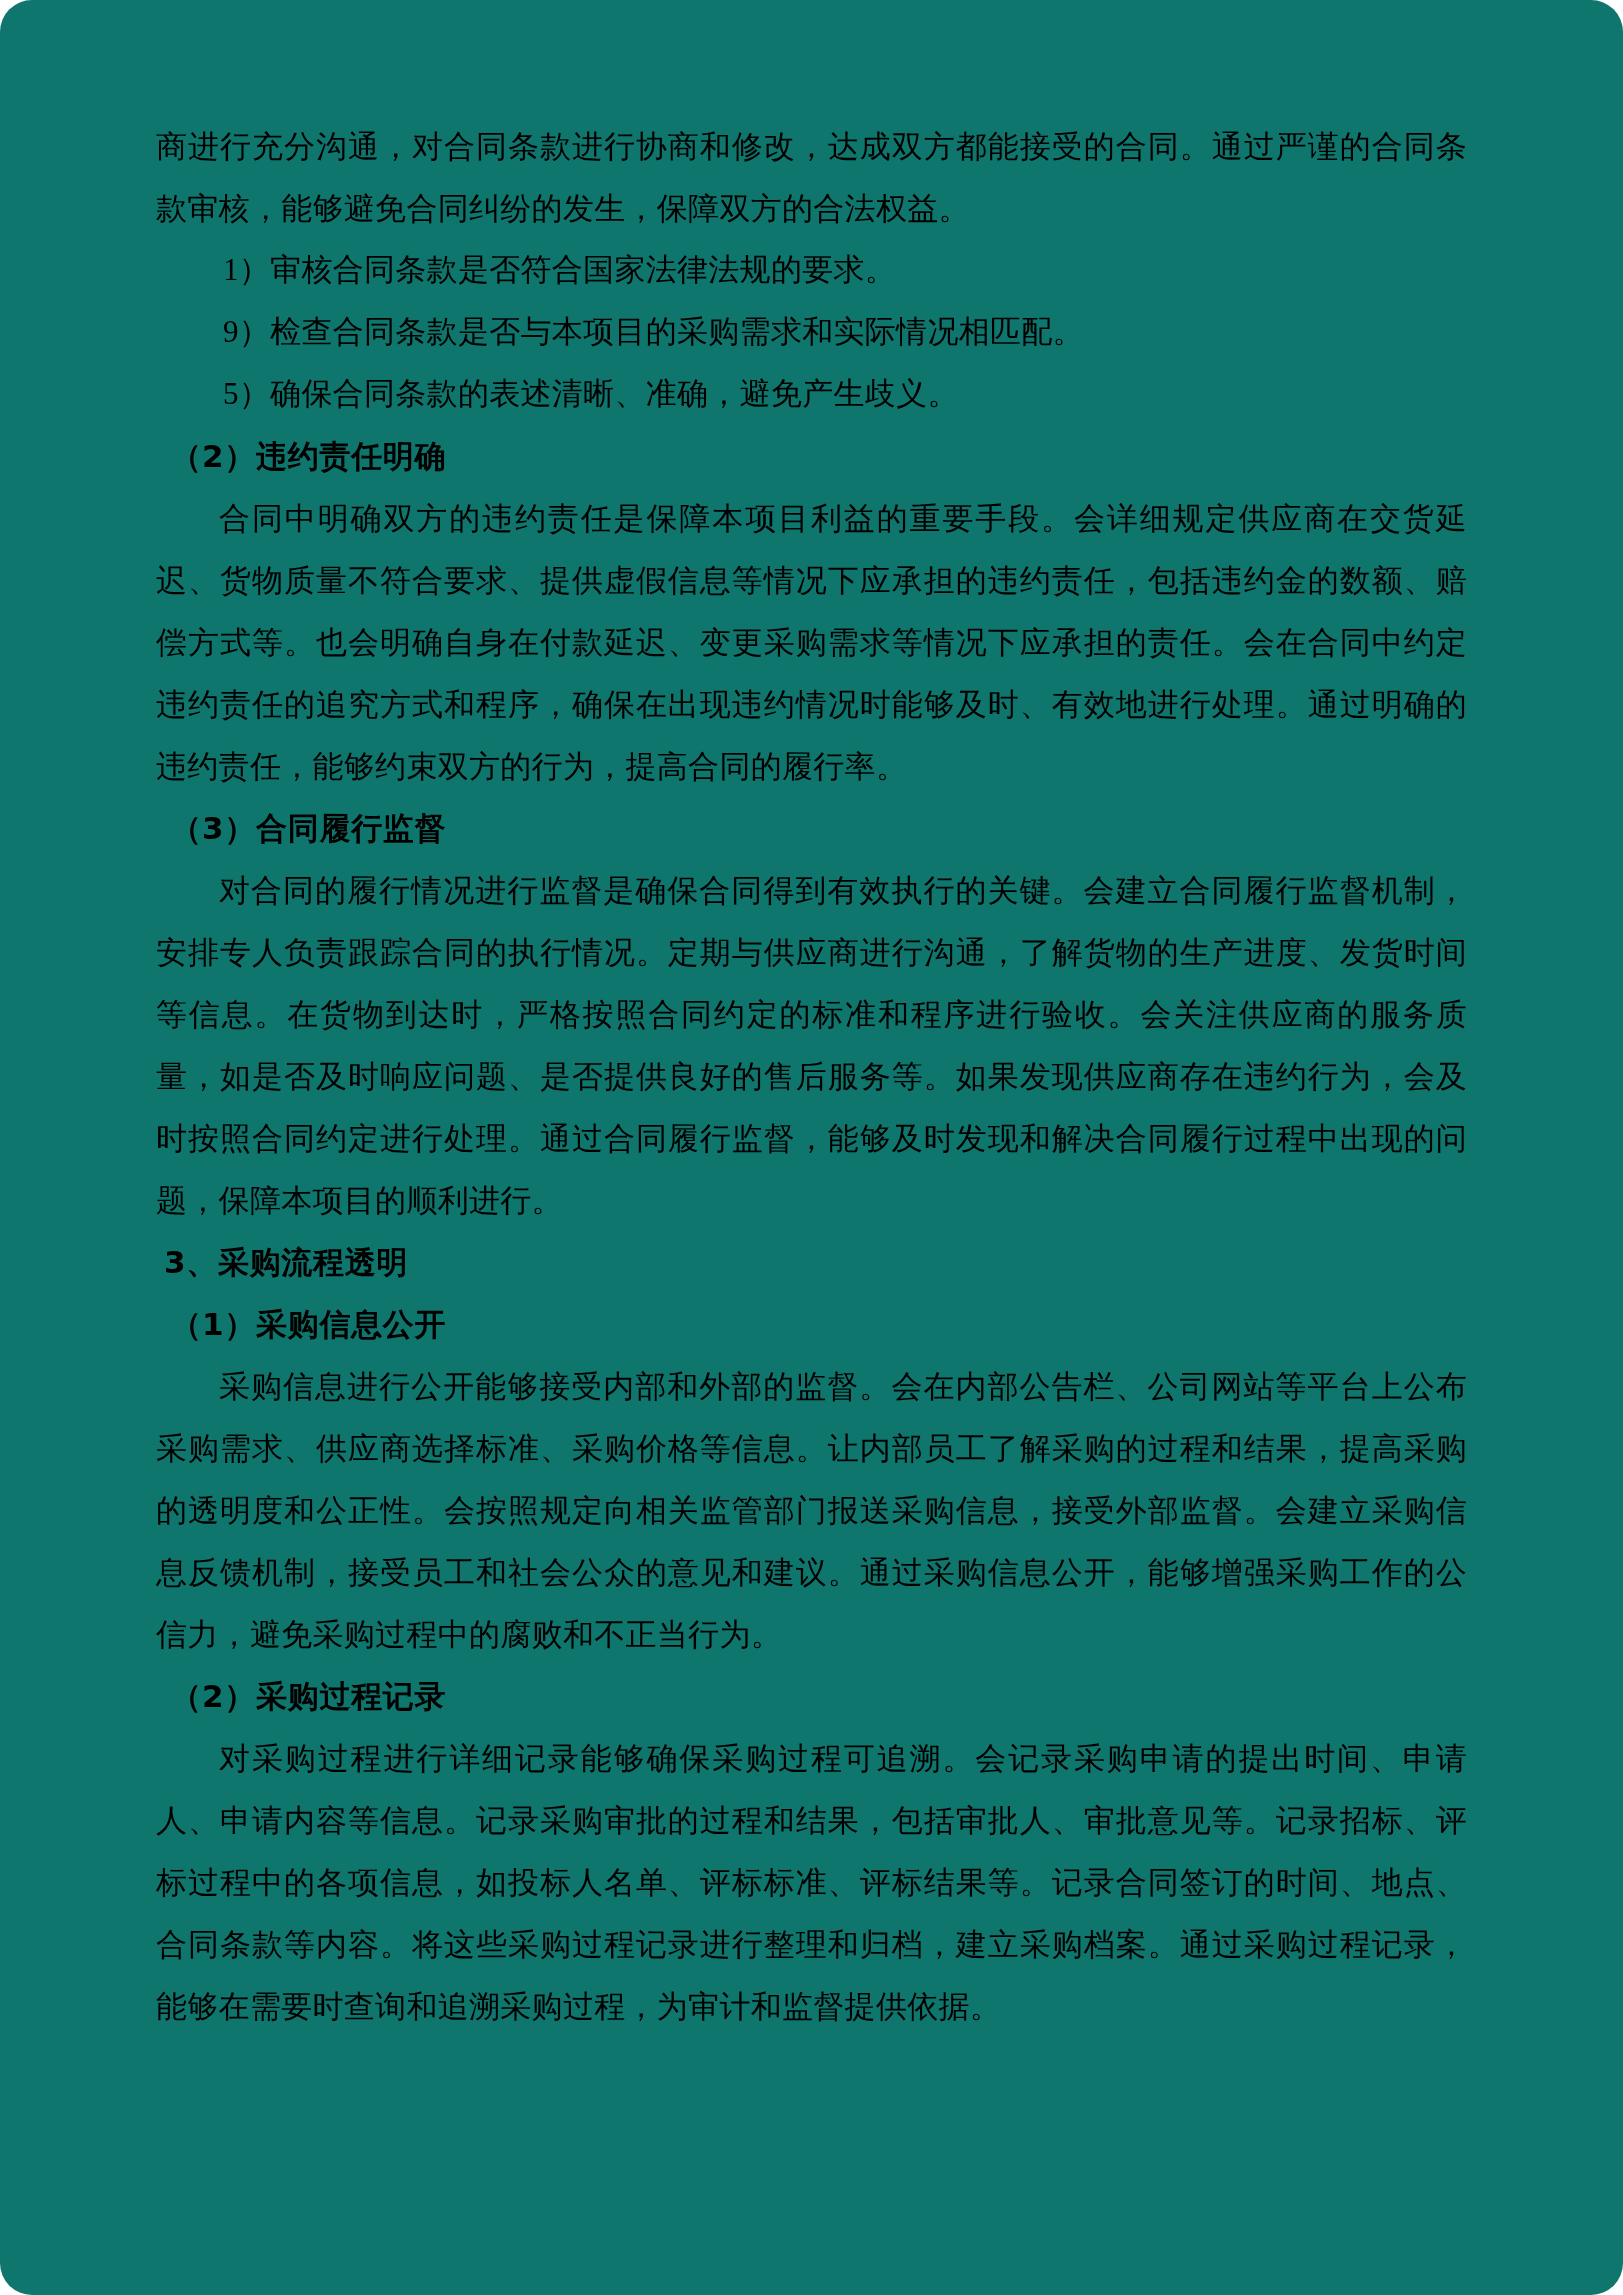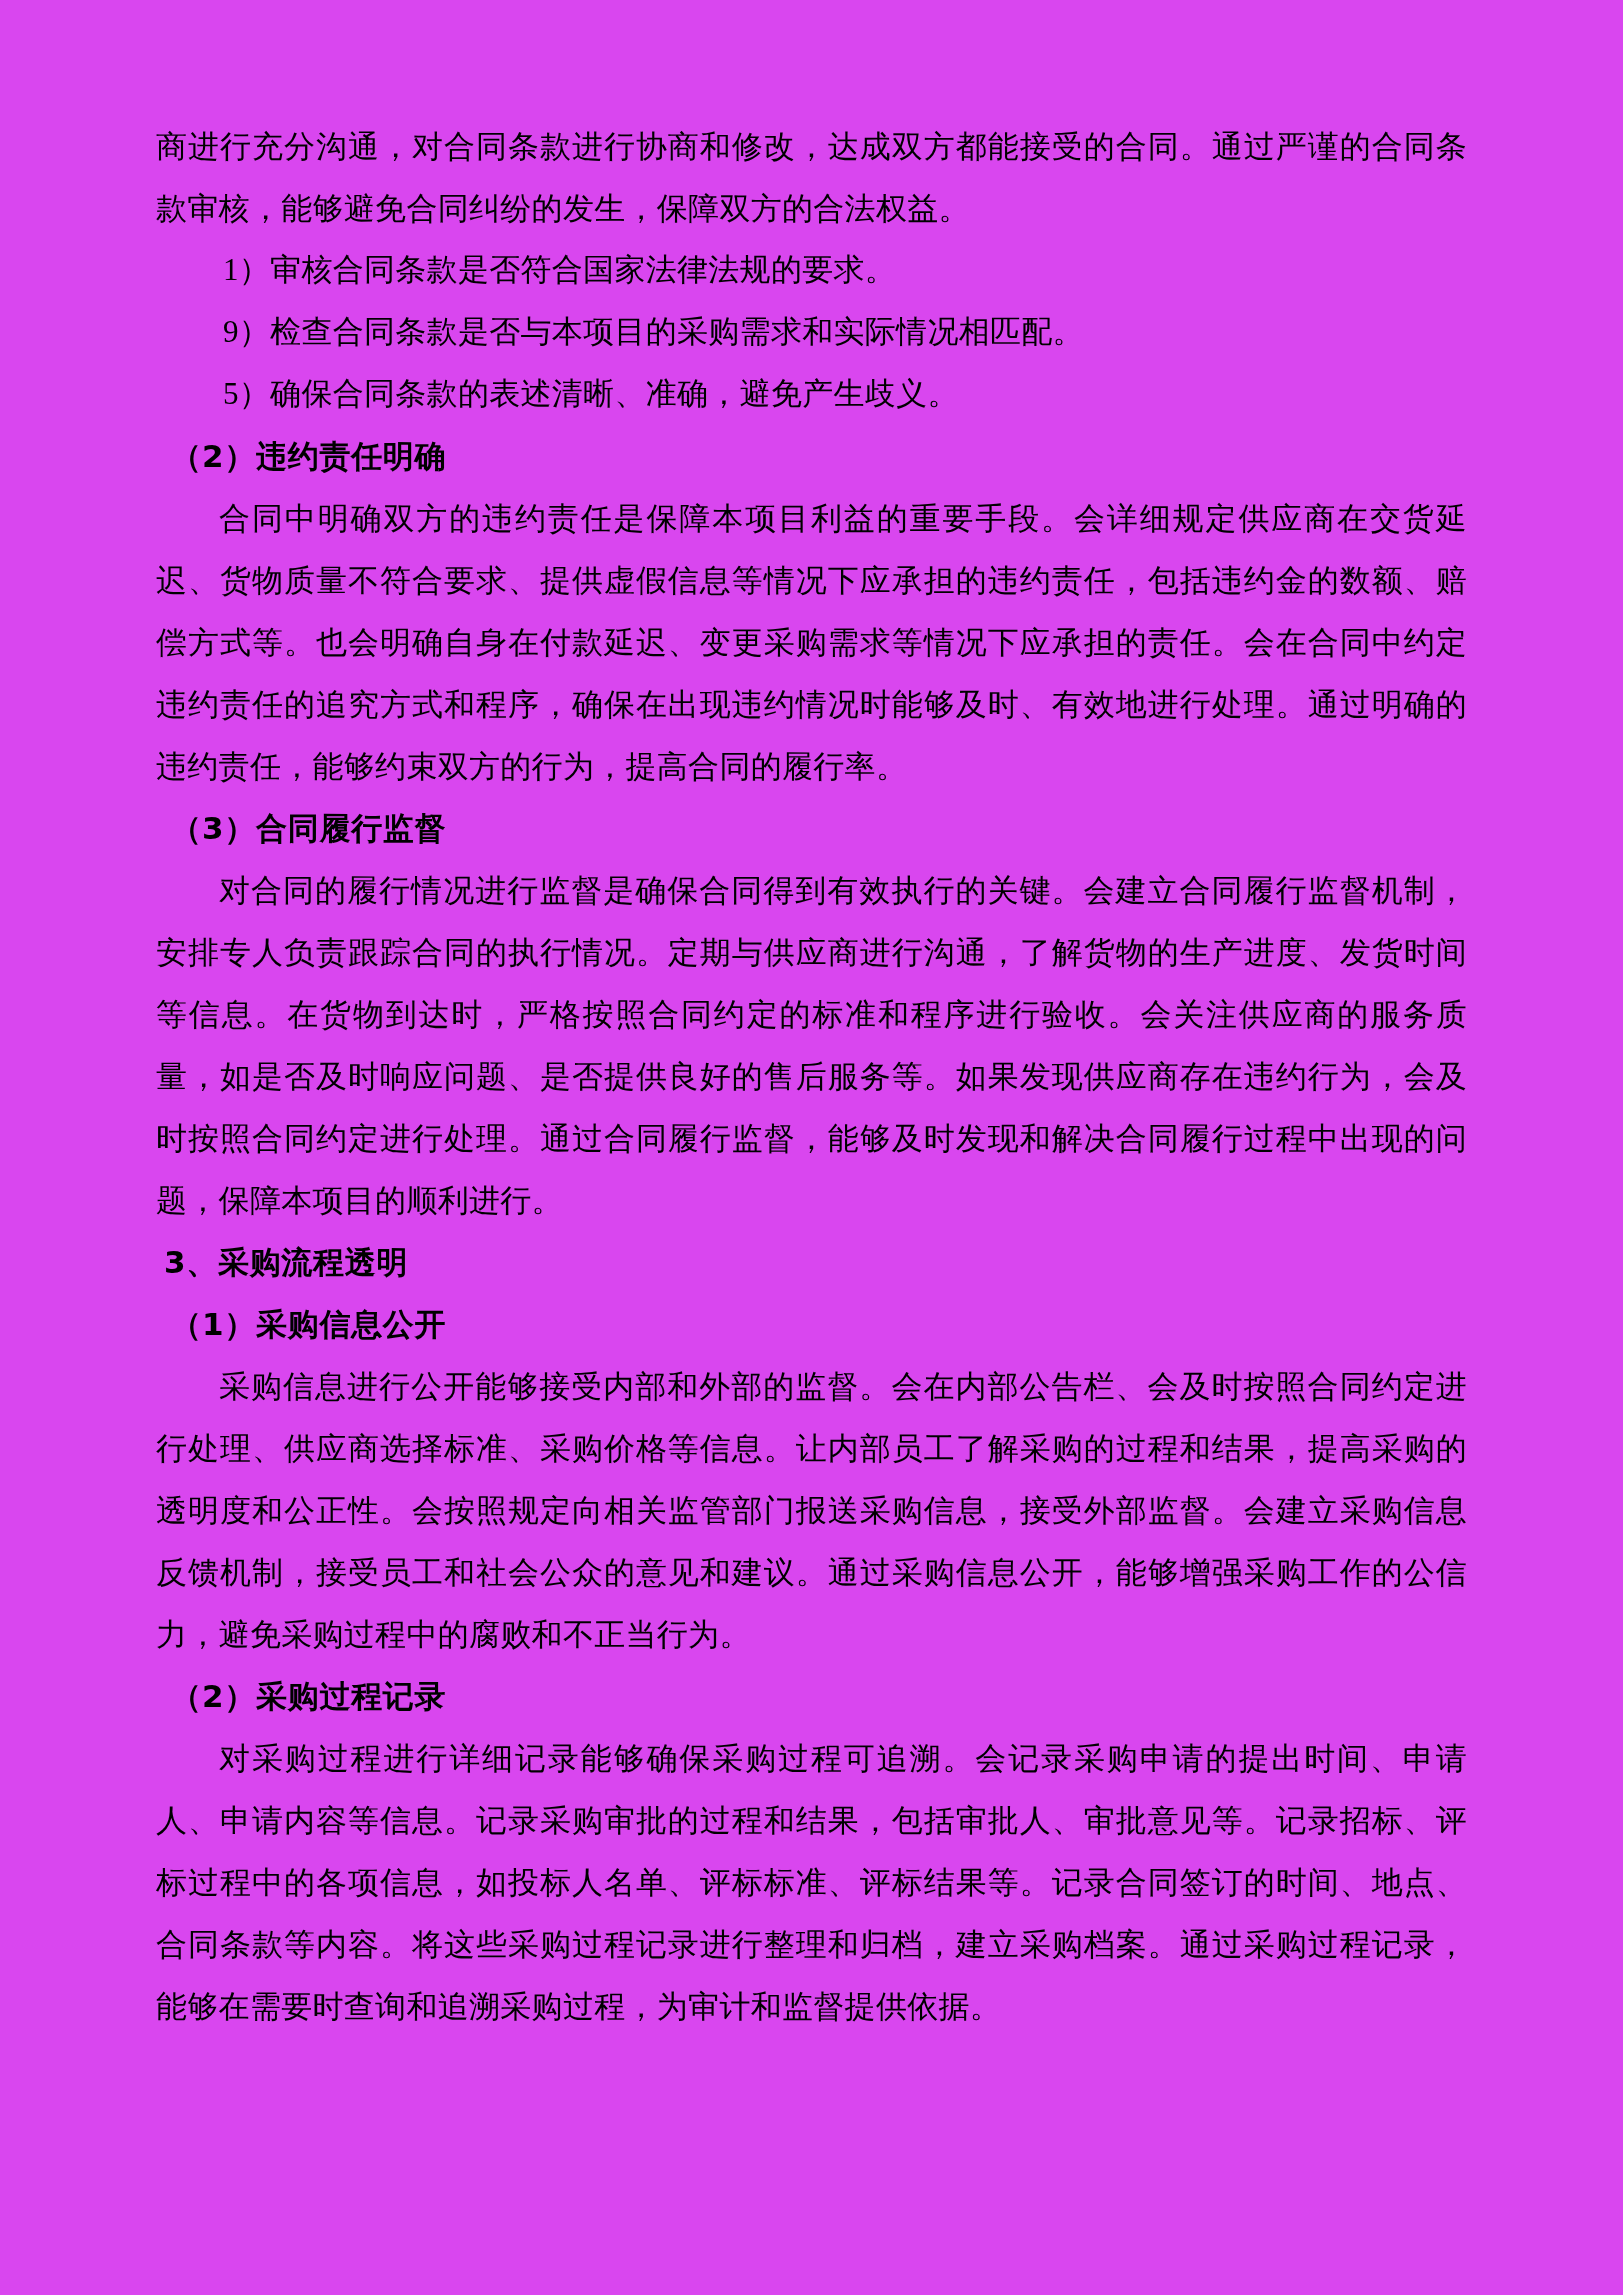--- a/index.html
+++ b/index.html
@@ -16,22 +16,23 @@
     color: #000000;
     -webkit-font-smoothing: antialiased;
   }
 
   .page {
     position: absolute;
     left: 0;
     top: 0;
     width: 1623px;
     height: 2295px;
-    background: #d946ef;
+    background: #0f766e;
     box-sizing: border-box;
+    border-radius: 32px;
   }
 
   .content {
     position: absolute;
     left: 156px;
     top: 115px;
     width: 1311px;
   }
 
   
@@ -108,21 +109,21 @@
     <p class="body-par indent-2">合同中明确双方的违约责任是保障本项目利益的重要手段。会详细规定供应商在交货延迟、货物质量不符合要求、提供虚假信息等情况下应承担的违约责任，包括违约金的数额、赔偿方式等。也会明确自身在付款延迟、变更采购需求等情况下应承担的责任。会在合同中约定违约责任的追究方式和程序，确保在出现违约情况时能够及时、有效地进行处理。通过明确的违约责任，能够约束双方的行为，提高合同的履行率。</p>
 
     <p class="heading-2">（3）合同履行监督</p>
 
     <p class="body-par indent-2">对合同的履行情况进行监督是确保合同得到有效执行的关键。会建立合同履行监督机制，安排专人负责跟踪合同的执行情况。定期与供应商进行沟通，了解货物的生产进度、发货时间等信息。在货物到达时，严格按照合同约定的标准和程序进行验收。会关注供应商的服务质量，如是否及时响应问题、是否提供良好的售后服务等。如果发现供应商存在违约行为，会及时按照合同约定进行处理。通过合同履行监督，能够及时发现和解决合同履行过程中出现的问题，保障本项目的顺利进行。</p>
 
     <p class="heading-1">3、采购流程透明</p>
 
     <p class="heading-2">（1）采购信息公开</p>
 
-    <p class="body-par indent-2">采购信息进行公开能够接受内部和外部的监督。会在内部公告栏、会及时按照合同约定进行处理、供应商选择标准、采购价格等信息。让内部员工了解采购的过程和结果，提高采购的透明度和公正性。会按照规定向相关监管部门报送采购信息，接受外部监督。会建立采购信息反馈机制，接受员工和社会公众的意见和建议。通过采购信息公开，能够增强采购工作的公信力，避免采购过程中的腐败和不正当行为。</p>
+    <p class="body-par indent-2">采购信息进行公开能够接受内部和外部的监督。会在内部公告栏、公司网站等平台上公布采购需求、供应商选择标准、采购价格等信息。让内部员工了解采购的过程和结果，提高采购的透明度和公正性。会按照规定向相关监管部门报送采购信息，接受外部监督。会建立采购信息反馈机制，接受员工和社会公众的意见和建议。通过采购信息公开，能够增强采购工作的公信力，避免采购过程中的腐败和不正当行为。</p>
 
     <p class="heading-2">（2）采购过程记录</p>
 
     <p class="body-par indent-2">对采购过程进行详细记录能够确保采购过程可追溯。会记录采购申请的提出时间、申请人、申请内容等信息。记录采购审批的过程和结果，包括审批人、审批意见等。记录招标、评标过程中的各项信息，如投标人名单、评标标准、评标结果等。记录合同签订的时间、地点、合同条款等内容。将这些采购过程记录进行整理和归档，建立采购档案。通过采购过程记录，能够在需要时查询和追溯采购过程，为审计和监督提供依据。</p>
 
   </div>
 </div>
 
 
 </body></html>

